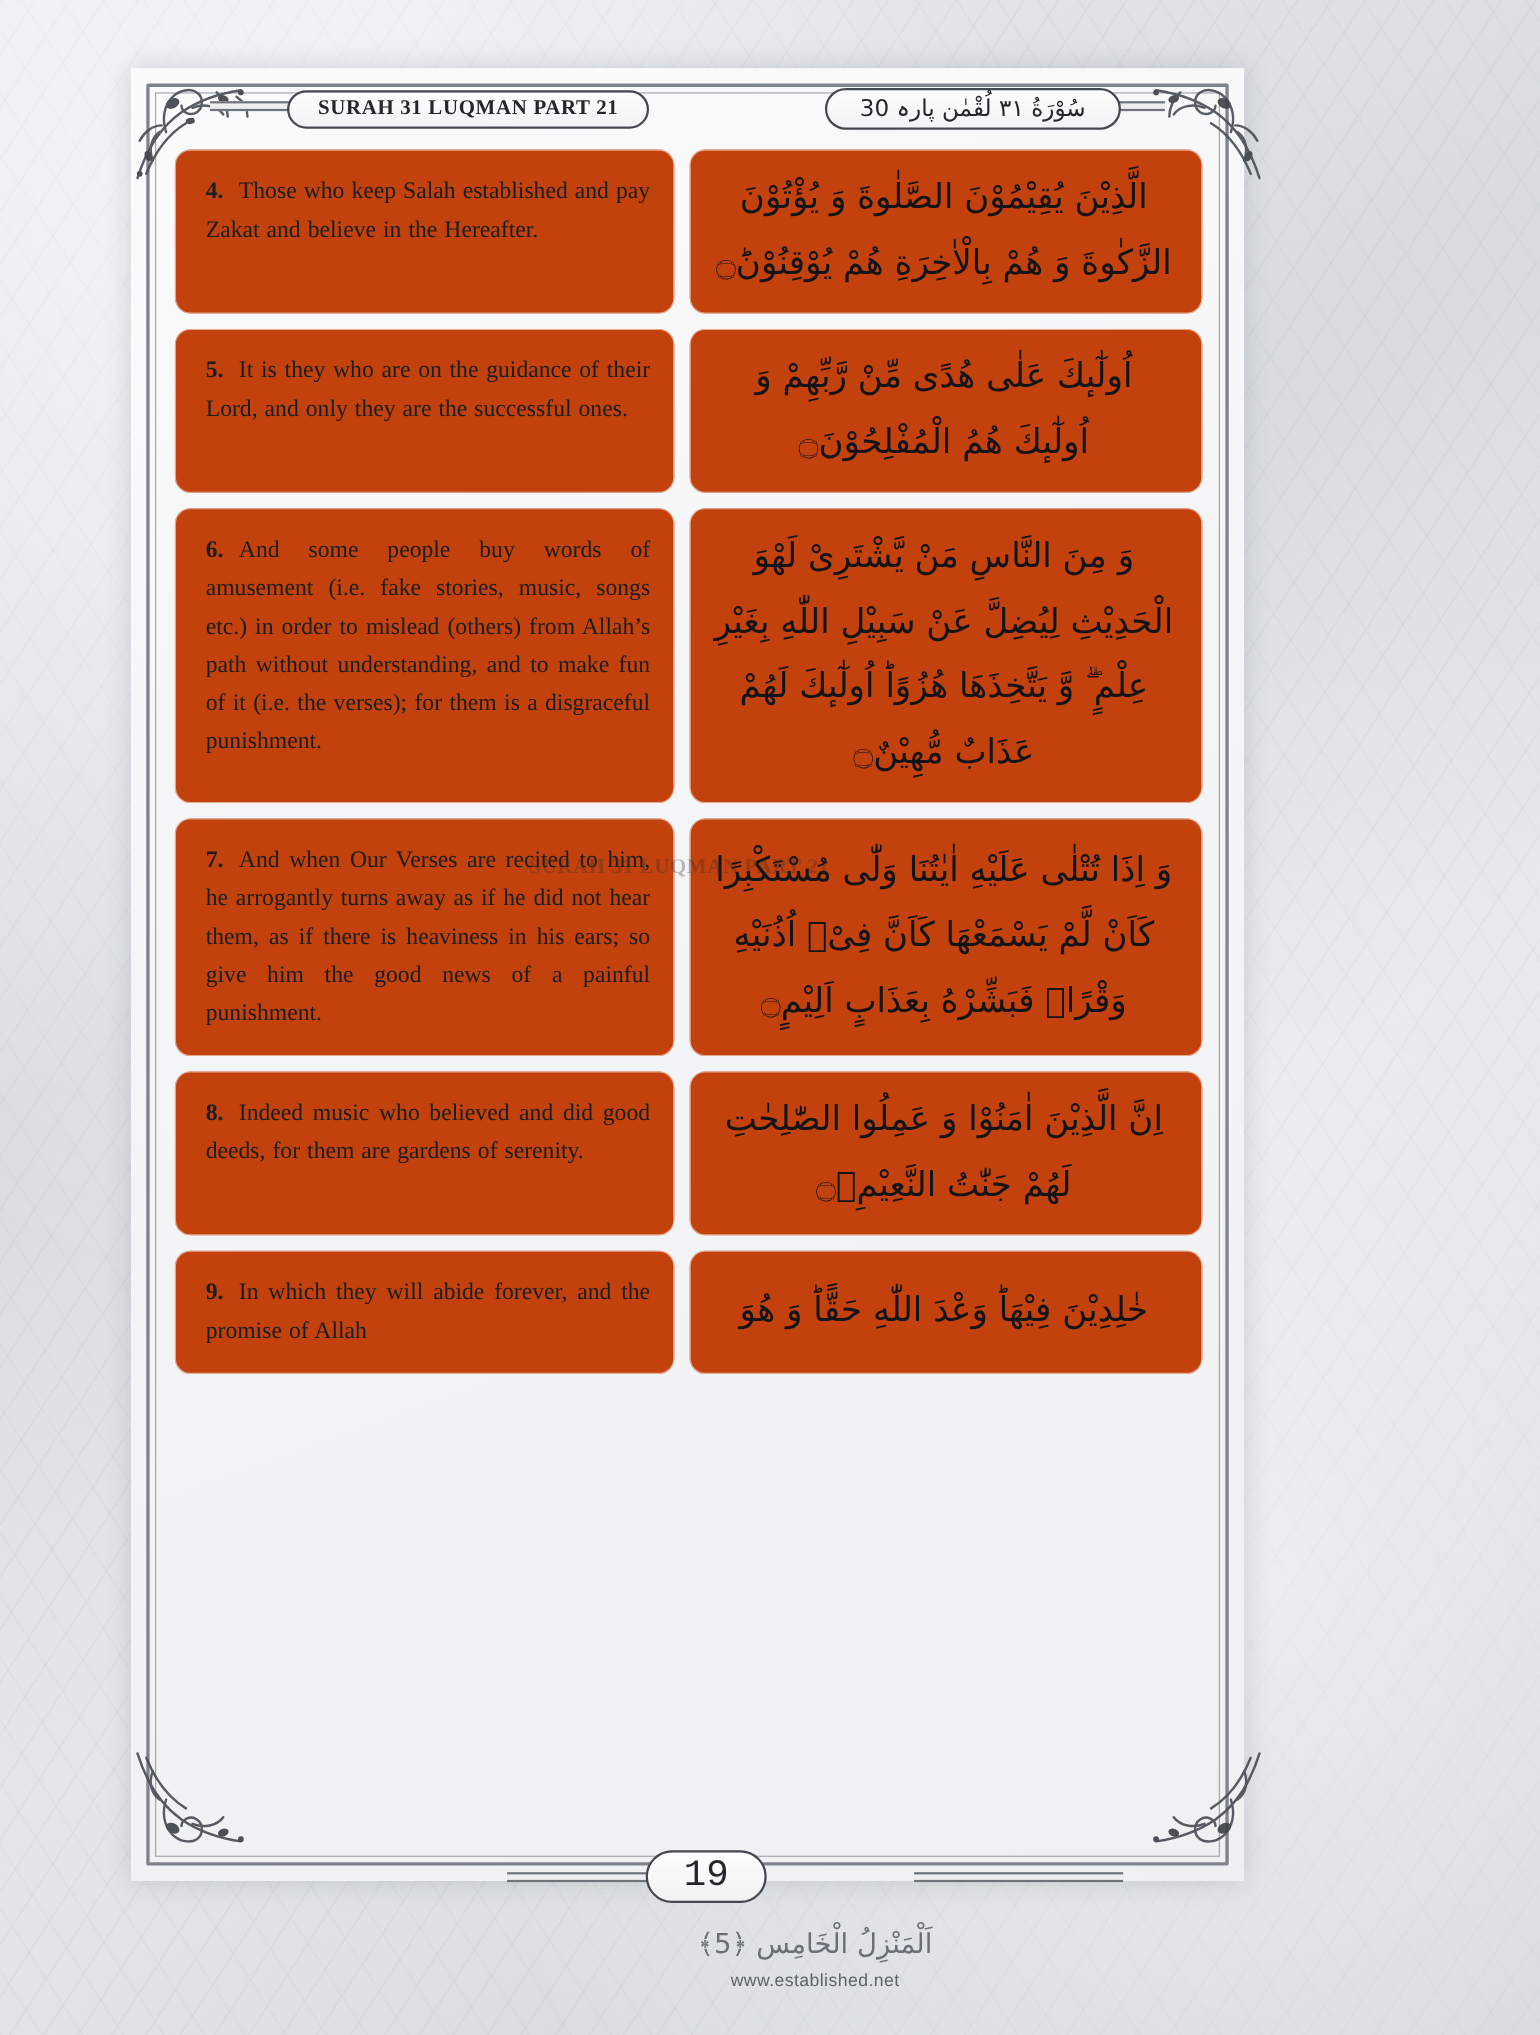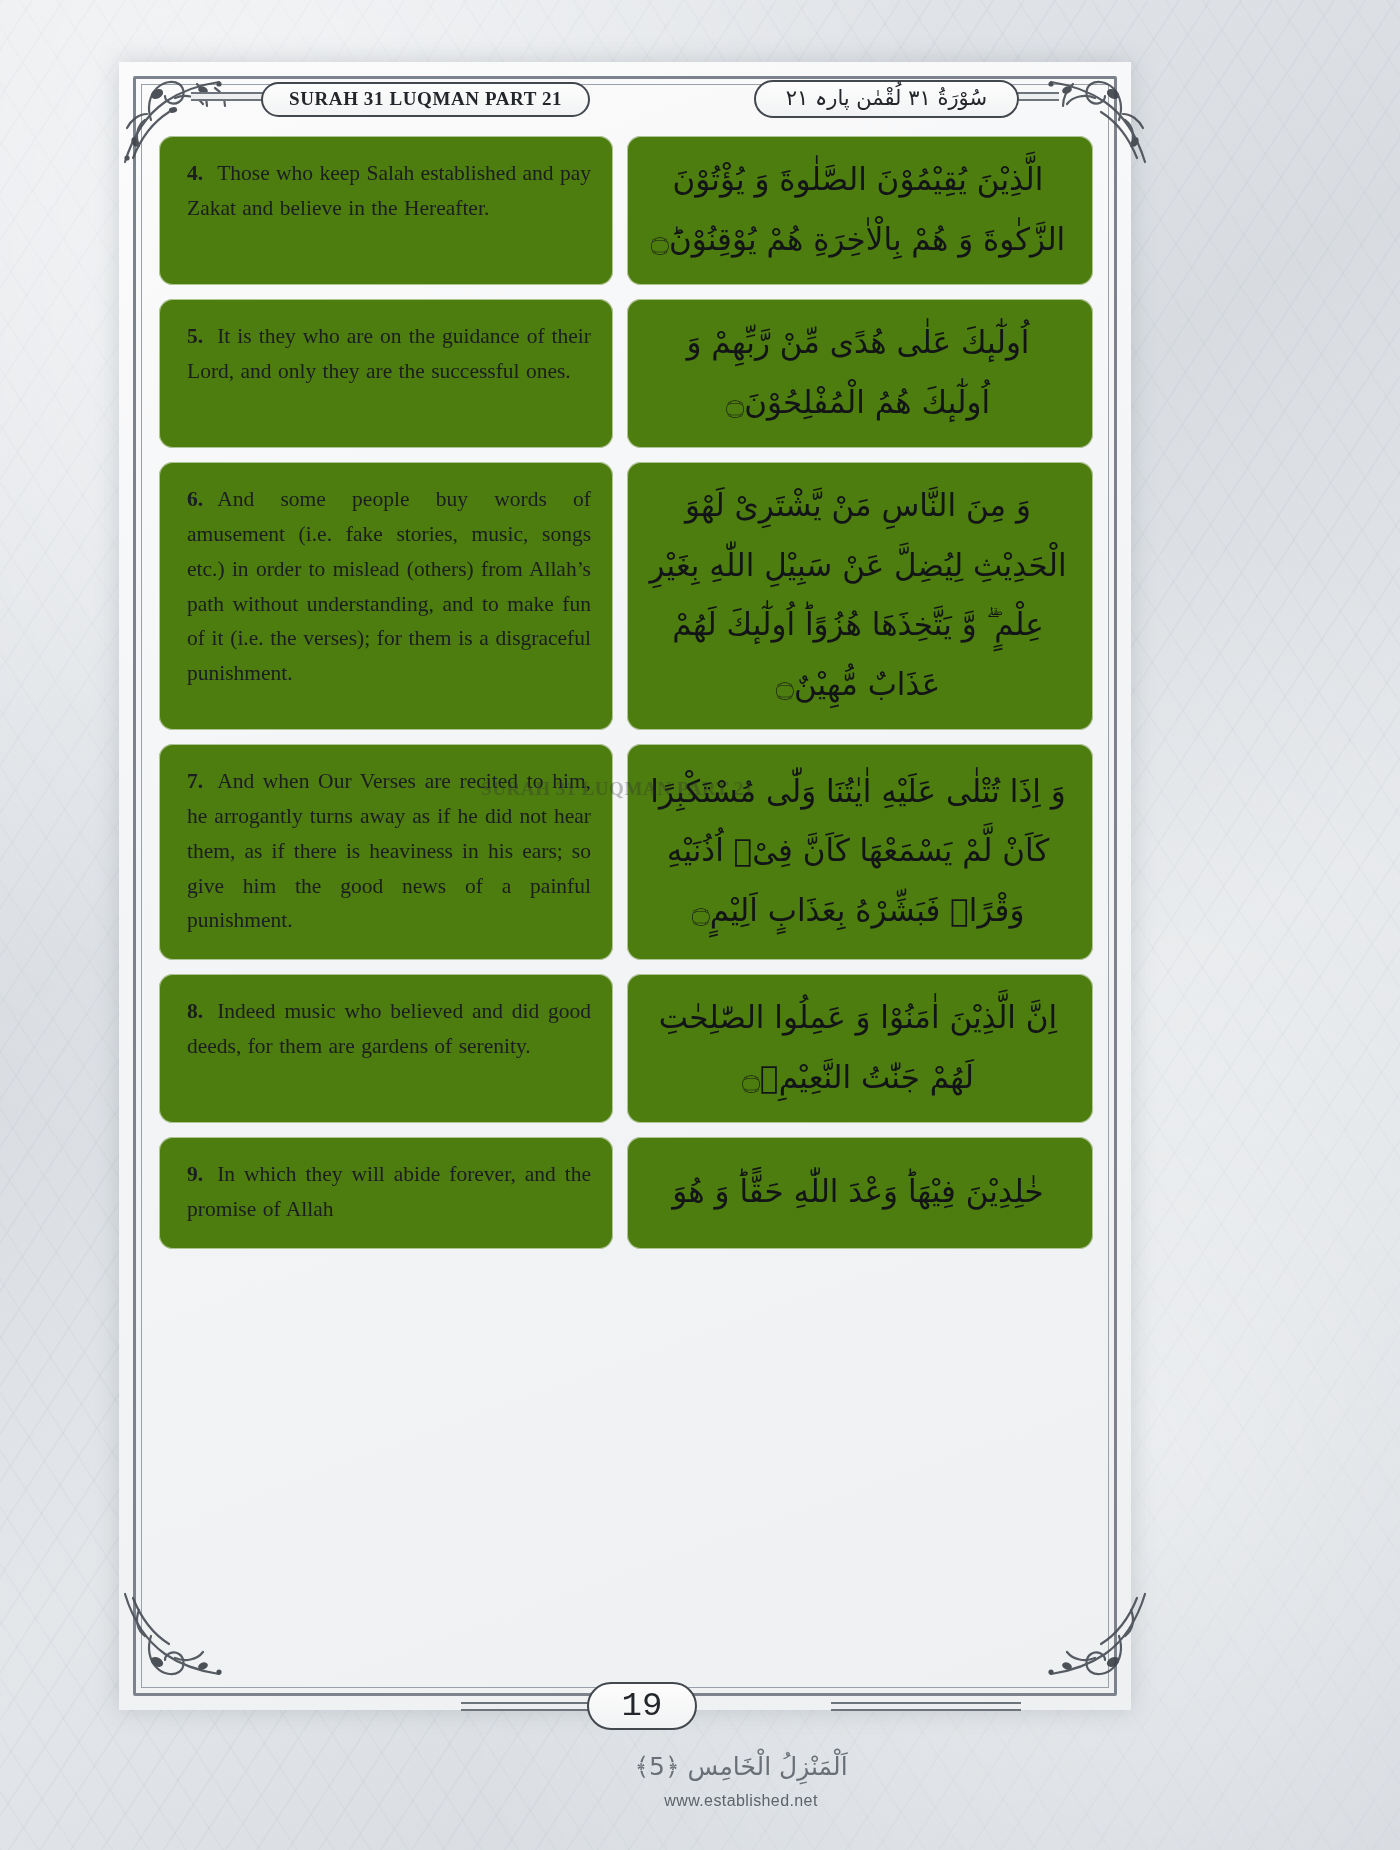--- a/index.html
+++ b/index.html
@@ -113,21 +113,21 @@
     left: 118px; top: 136px;
     width: 934px;
   }
   .verse-row {
     display: flex;
     gap: 14px;
     margin-bottom: 14px;
     align-items: stretch;
   }
   .panel {
-    background: #4d7c0f;
+    background: #c2410c;
     border-radius: 14px;
     box-shadow: inset 0 0 0 1px rgba(255,255,255,0.55);
     position: relative;
   }
   .panel.en {
     width: 454px;
     padding: 20px 22px 22px 28px;
   }
   .panel.ar {
     width: 466px;
@@ -309,21 +309,21 @@
   </div>
 
   <div class="hdr-rule l"></div>
   <div class="hdr-rule r"></div>
 
   <div class="header-band">
     <div class="hdr-pill left">
       <div class="hdr-en">SURAH 31 LUQMAN PART 21</div>
     </div>
     <div class="hdr-pill right">
-      <div class="hdr-ar">سُوْرَةُ ٣١ لُقْمٰن پارہ ٢١</div>
+      <div class="hdr-ar">سُوْرَةُ ٣١ لُقْمٰن پارہ 30</div>
     </div>
   </div>
 
   <div class="verses">
 
     <div class="verse-row">
       <div class="panel en">
         <div class="en-text"><span class="vnum">4.</span><span>Those who keep Salah established and pay Zakat and believe in the Hereafter.</span></div>
       </div>
       <div class="panel ar">

